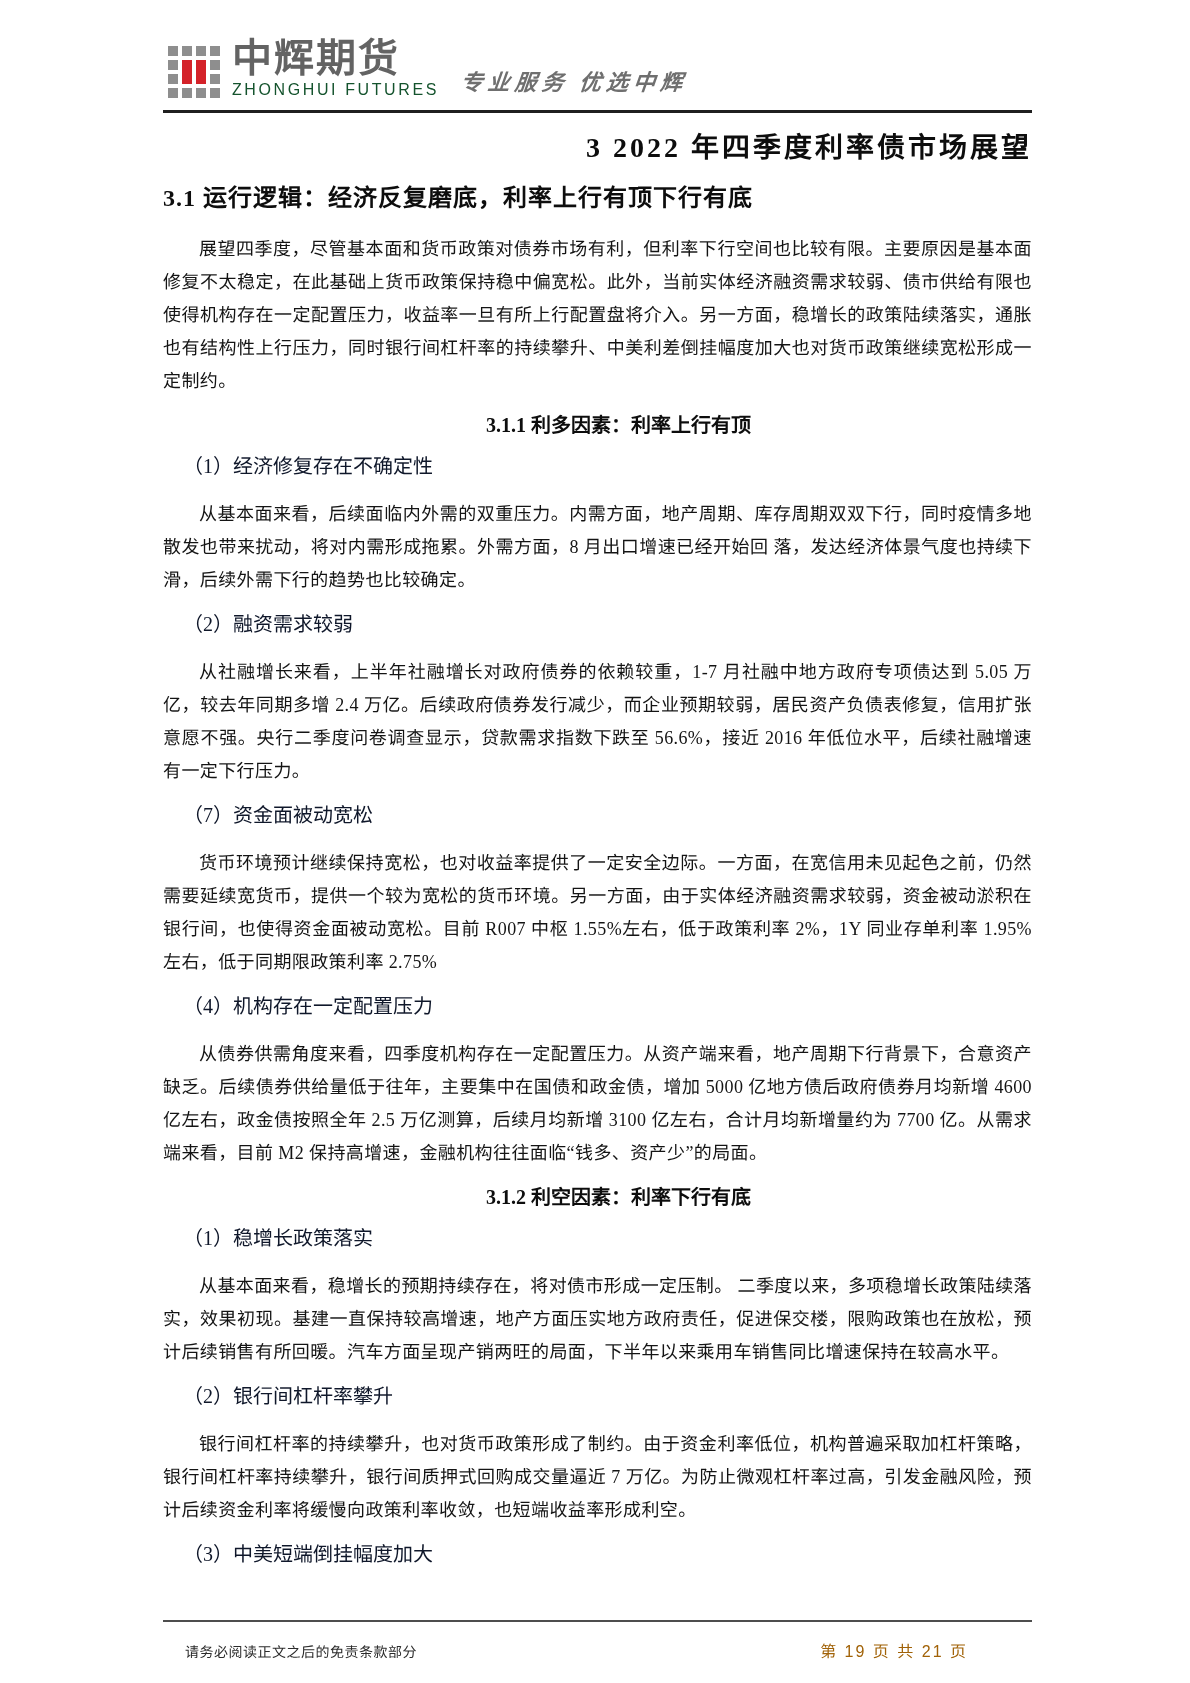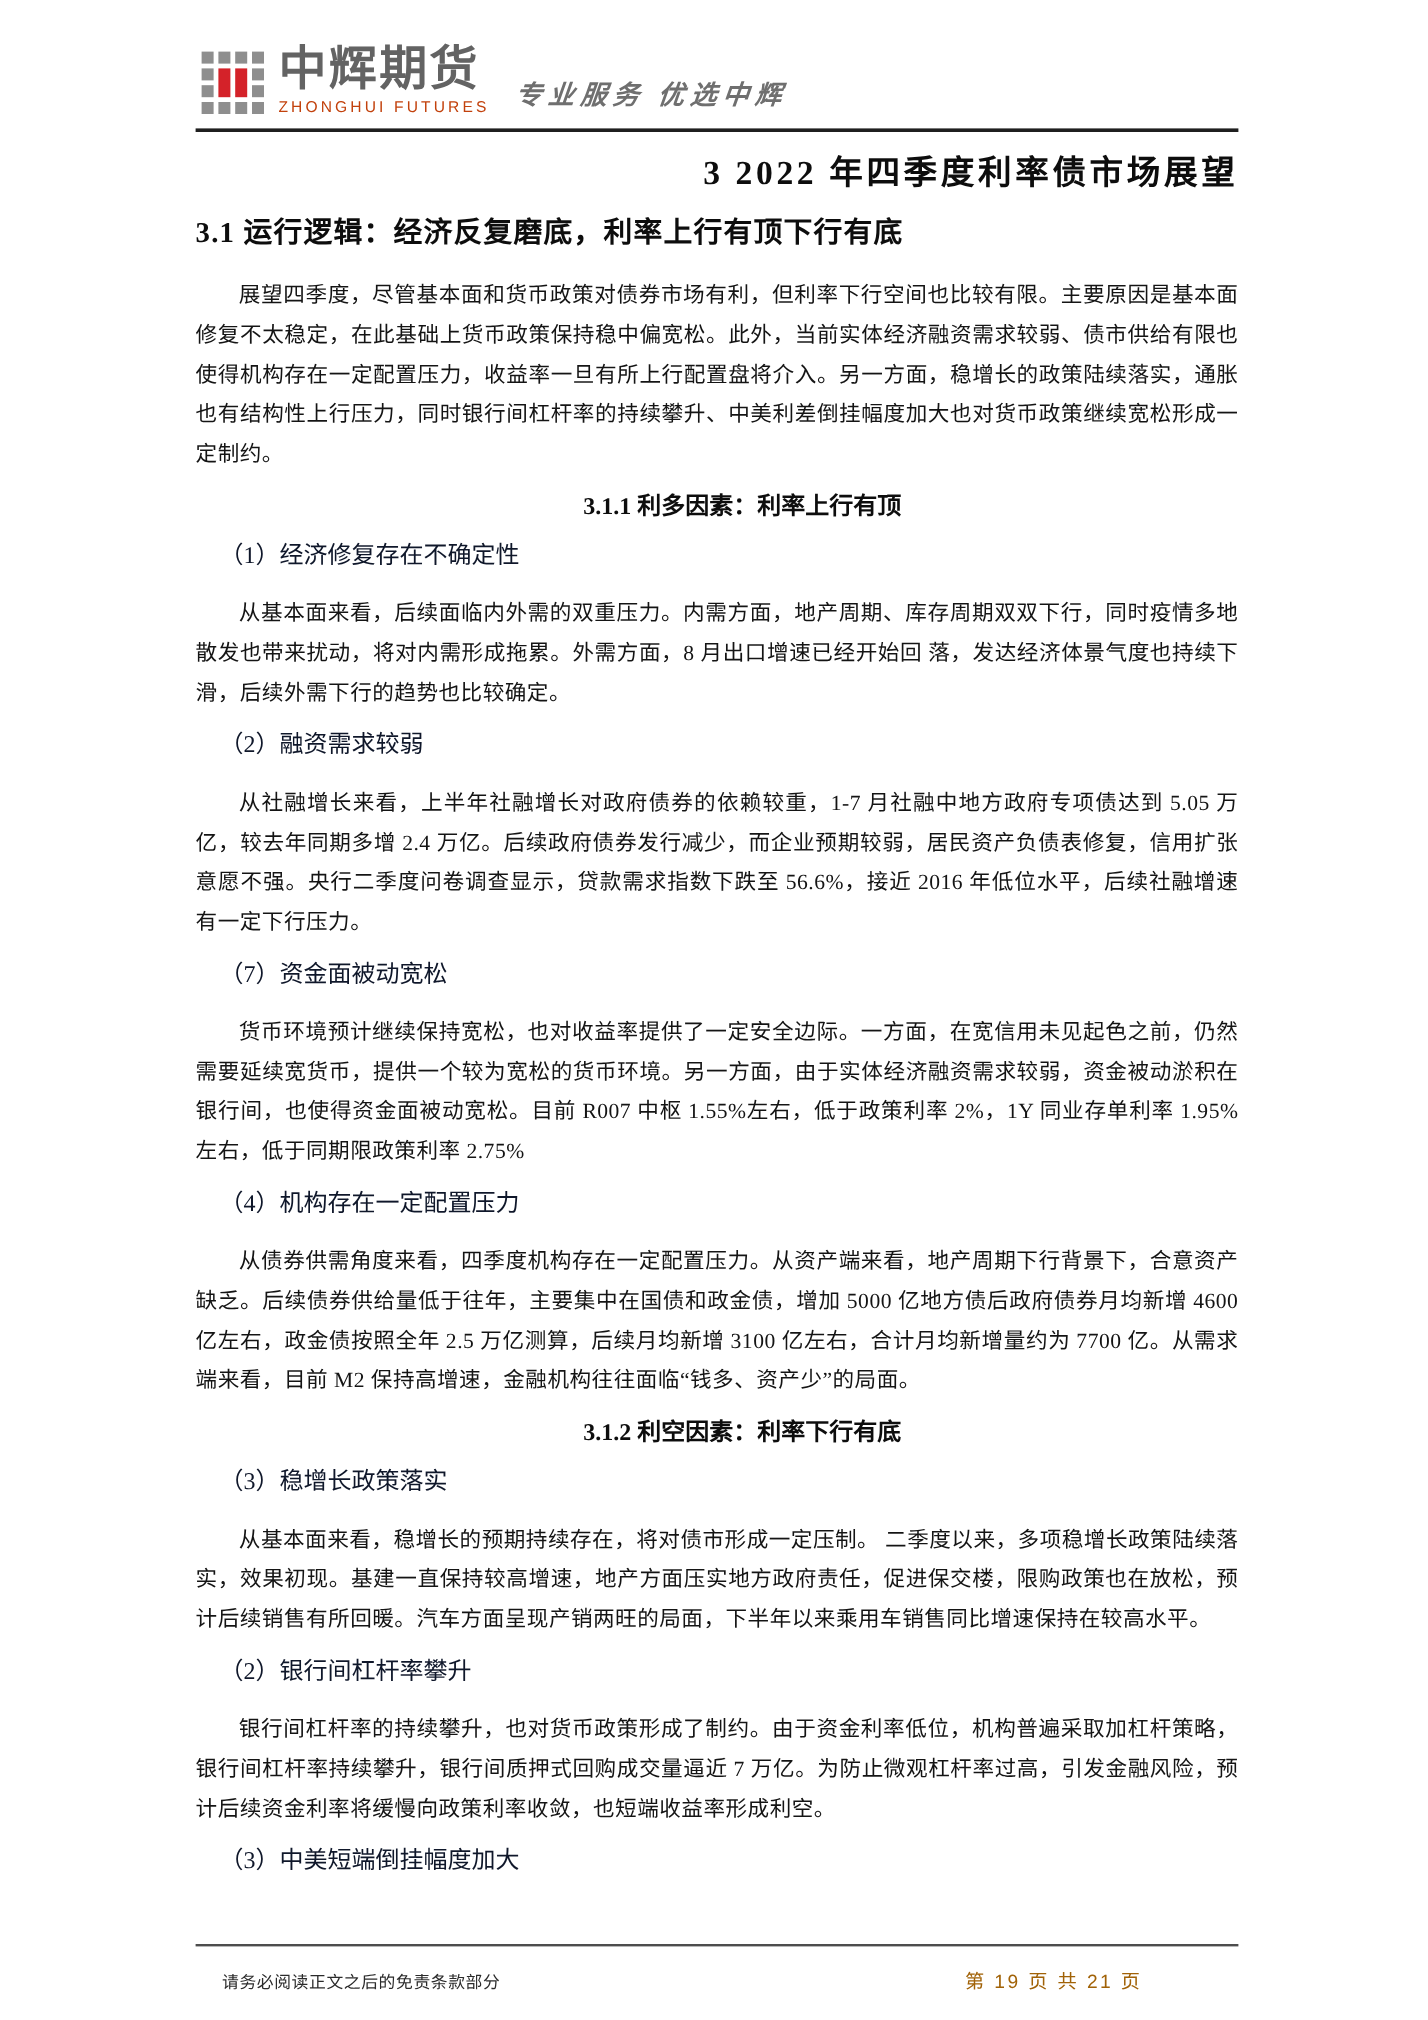--- a/index.html
+++ b/index.html
@@ -36,23 +36,23 @@
   .logo-text { margin-left: 12px; line-height: 1; }
   .logo-cn {
     font-family: "Liberation Sans", "DejaVu Sans", sans-serif;
     font-weight: bold;
     font-size: 40px;
     letter-spacing: 2px;
     color: #636363;
   }
   .logo-en {
     font-family: "Liberation Sans", "DejaVu Sans", sans-serif;
-    font-size: 13px;
+    font-size: 16px;
     letter-spacing: 2.6px;
-    color: #c2410c;
+    color: #14532d;
     margin-top: 4px;
   }
   .brand-tagline {
     font-style: italic;
     font-weight: bold;
     font-size: 22px;
     letter-spacing: 5px;
     color: #6f6f6f;
     margin-left: 22px;
     padding-bottom: 2px;
@@ -117,21 +117,21 @@
   .footer-rule {
     position: absolute;
     left: 95px;
     right: 90px;
     top: 1620px;
     border-top: 2px solid #4d4d4d;
   }
   .footer-row {
     position: absolute;
     left: 95px;
-    right: 90px;
+    right: 74px;
     top: 1638px;
     display: flex;
     justify-content: space-between;
     align-items: baseline;
     font-family: "Liberation Sans", "DejaVu Sans", sans-serif;
   }
   .footer-disclaimer {
     font-size: 14px;
     color: #2b2b2b;
     letter-spacing: 0.5px;
@@ -183,21 +183,21 @@
         <div class="blk h3">3.1.1 利多因素：利率上行有顶</div>
         <div class="blk h4">（1）经济修复存在不确定性</div>
         <div class="blk p">从基本面来看，后续面临内外需的双重压力。内需方面，地产周期、库存周期双双下行，同时疫情多地散发也带来扰动，将对内需形成拖累。外需方面，8 月出口增速已经开始回 落，发达经济体景气度也持续下滑，后续外需下行的趋势也比较确定。</div>
         <div class="blk h4">（2）融资需求较弱</div>
         <div class="blk p">从社融增长来看，上半年社融增长对政府债券的依赖较重，1-7 月社融中地方政府专项债达到 5.05 万亿，较去年同期多增 2.4 万亿。后续政府债券发行减少，而企业预期较弱，居民资产负债表修复，信用扩张意愿不强。央行二季度问卷调查显示，贷款需求指数下跌至 56.6%，接近 2016 年低位水平，后续社融增速有一定下行压力。</div>
         <div class="blk h4">（7）资金面被动宽松</div>
         <div class="blk p">货币环境预计继续保持宽松，也对收益率提供了一定安全边际。一方面，在宽信用未见起色之前，仍然需要延续宽货币，提供一个较为宽松的货币环境。另一方面，由于实体经济融资需求较弱，资金被动淤积在银行间，也使得资金面被动宽松。目前 R007 中枢 1.55%左右，低于政策利率 2%，1Y 同业存单利率 1.95%左右，低于同期限政策利率 2.75%</div>
         <div class="blk h4">（4）机构存在一定配置压力</div>
         <div class="blk p">从债券供需角度来看，四季度机构存在一定配置压力。从资产端来看，地产周期下行背景下，合意资产缺乏。后续债券供给量低于往年，主要集中在国债和政金债，增加 5000 亿地方债后政府债券月均新增 4600 亿左右，政金债按照全年 2.5 万亿测算，后续月均新增 3100 亿左右，合计月均新增量约为 7700 亿。从需求端来看，目前 M2 保持高增速，金融机构往往面临“钱多、资产少”的局面。</div>
         <div class="blk h3">3.1.2 利空因素：利率下行有底</div>
-        <div class="blk h4">（3）稳增长政策落实</div>
+        <div class="blk h4">（1）稳增长政策落实</div>
         <div class="blk p">从基本面来看，稳增长的预期持续存在，将对债市形成一定压制。 二季度以来，多项稳增长政策陆续落实，效果初现。基建一直保持较高增速，地产方面压实地方政府责任，促进保交楼，限购政策也在放松，预计后续销售有所回暖。汽车方面呈现产销两旺的局面，下半年以来乘用车销售同比增速保持在较高水平。</div>
         <div class="blk h4">（2）银行间杠杆率攀升</div>
         <div class="blk p">银行间杠杆率的持续攀升，也对货币政策形成了制约。由于资金利率低位，机构普遍采取加杠杆策略，银行间杠杆率持续攀升，银行间质押式回购成交量逼近 7 万亿。为防止微观杠杆率过高，引发金融风险，预计后续资金利率将缓慢向政策利率收敛，也短端收益率形成利空。</div>
         <div class="blk h4">（3）中美短端倒挂幅度加大</div>
       </div>
   </div>
 
   <div class="footer-rule"></div>
   <div class="footer-row">
     <div class="footer-disclaimer">请务必阅读正文之后的免责条款部分</div>

